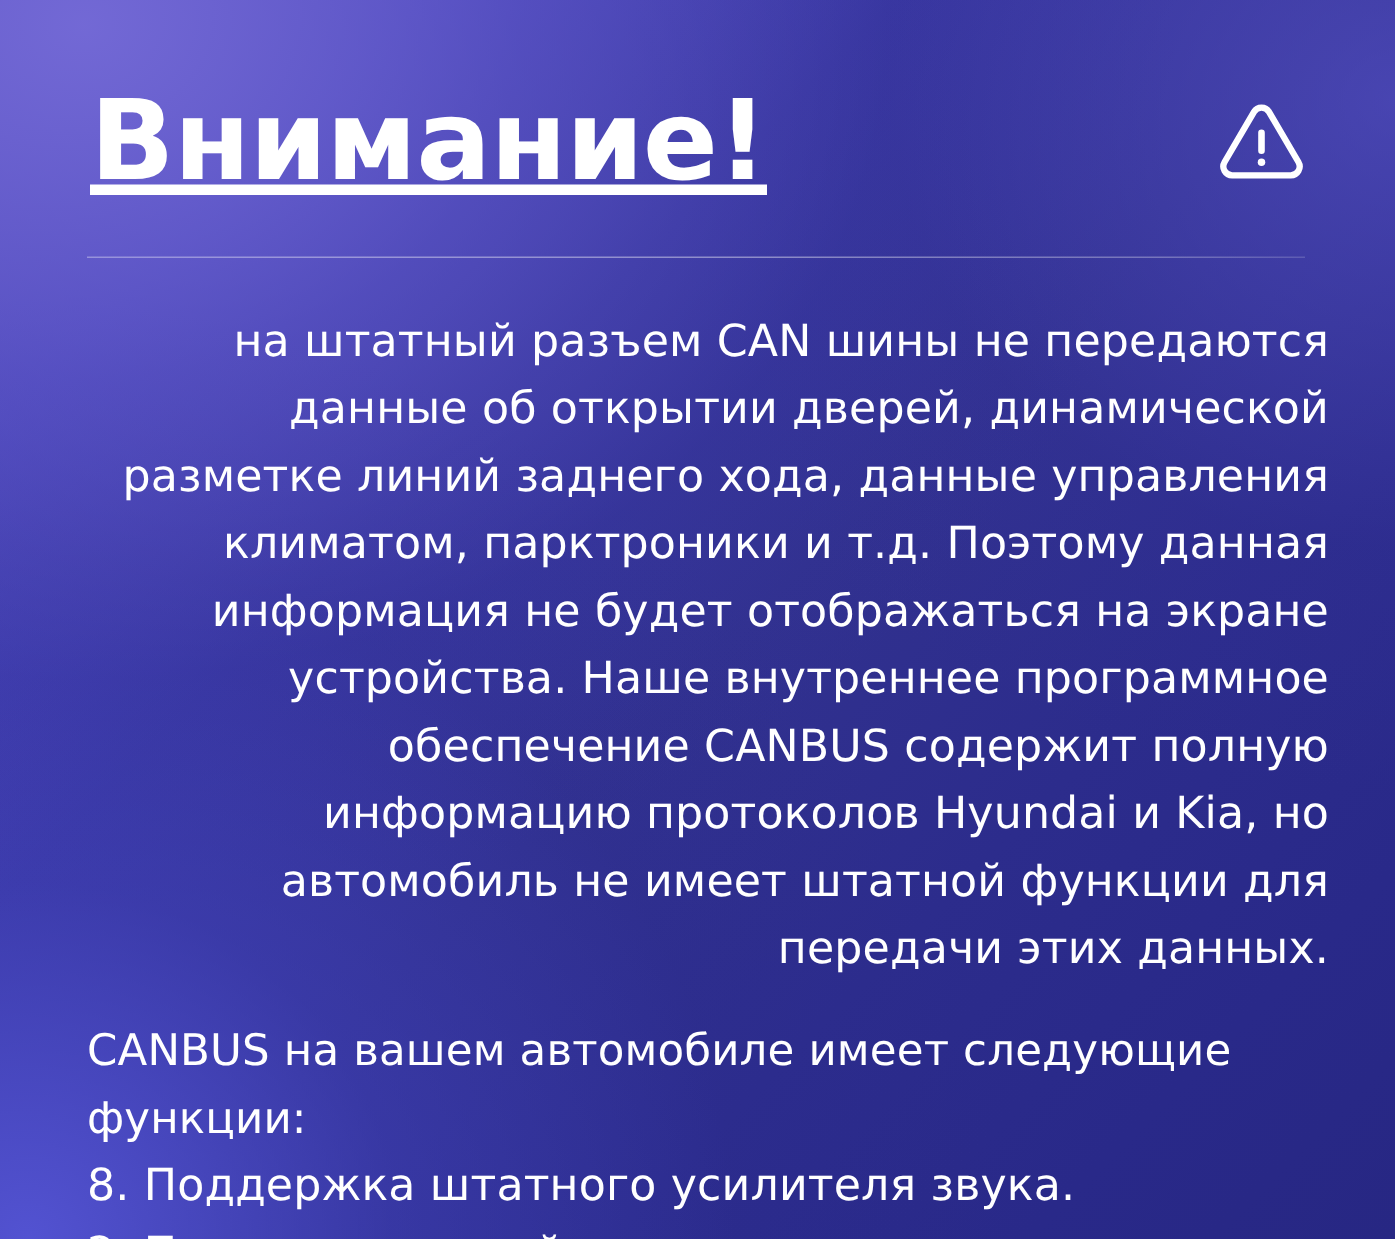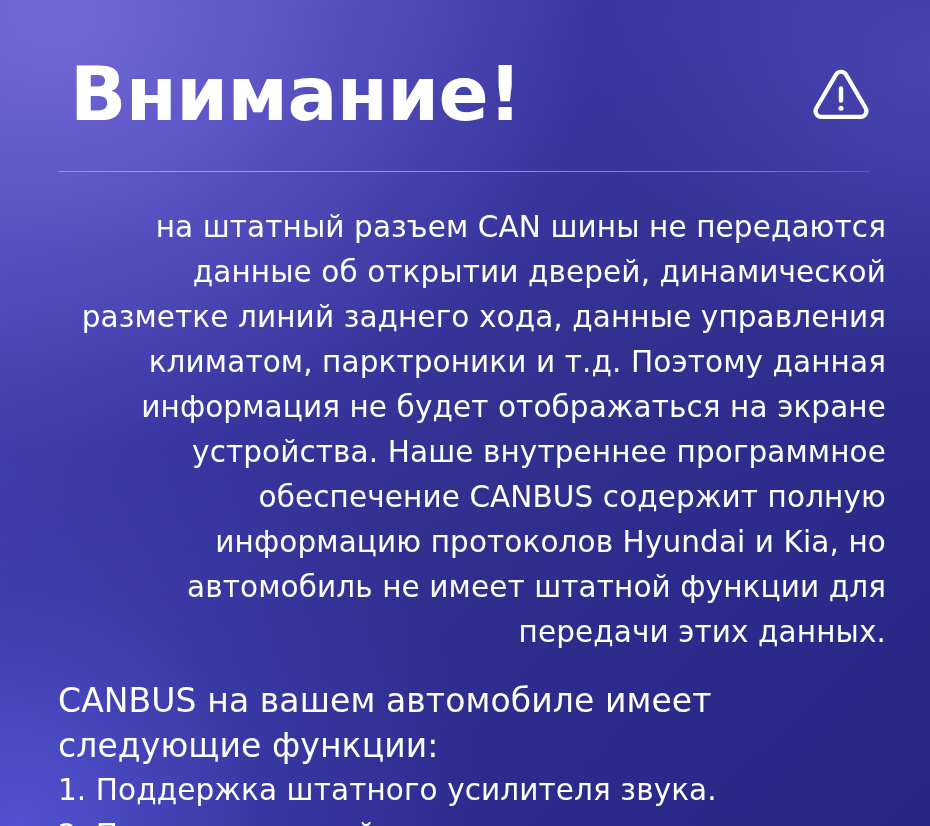--- a/index.html
+++ b/index.html
@@ -33,28 +33,29 @@
     left: 58px;
     top: 52px;
     width: 812px;
     height: 84px;
     display: flex;
     align-items: center;
     justify-content: space-between;
   }
 
   .title {
-    margin: 12px;
+    margin: 2px;
     color: #ffffff;
     font-size: 74px;
     line-height: 84px;
     font-weight: 700;
     letter-spacing: -0.6px;
     white-space: nowrap;
     font-family: "DejaVu Sans", "Liberation Sans", sans-serif;
+    text-decoration: underline;
   }
 
   .warn-icon {
     width: 58px;
     height: 58px;
     flex: 0 0 auto;
     display: block;
     margin-top: 4px;
   }
 
@@ -92,21 +93,21 @@
     font-family: "DejaVu Sans", "Liberation Sans", sans-serif;
   }
 
   .list-block {
     margin-top: 23px;
   }
 
   .list-intro {
     margin: 0;
     color: #ffffff;
-    font-size: 33px;
+    font-size: 29px;
     line-height: 45px;
     font-weight: 400;
     letter-spacing: 0.1px;
     font-family: "DejaVu Sans", "Liberation Sans", sans-serif;
   }
 
   .list {
     margin: 0;
     padding: 0;
     list-style: none;
@@ -142,20 +143,20 @@
   <div class="divider"></div>
 
   <div class="content">
 
     <p class="para">на штатный разъем CAN шины не передаются данные об открытии дверей, динамической разметке линий заднего хода, данные управления климатом, парктроники и т.д. Поэтому данная информация не будет отображаться на экране устройства. Наше внутреннее программное обеспечение CANBUS содержит полную информацию протоколов Hyundai и Kia, но автомобиль не имеет штатной функции для передачи этих данных.</p>
 
     <div class="list-block">
       <p class="list-intro">CANBUS на вашем автомобиле имеет следующие функции:</p>
 
       <ul class="list">
-        <li class="list-item">1. Поддержка штатного усилителя звука.</li>
+        <li class="list-item">8. Поддержка штатного усилителя звука.</li>
         <li class="list-item">2. Питание штатной камеры заднего вида.</li>
 
       </ul>
     </div>
 
   </div>
 </div>
 
 </body></html>

